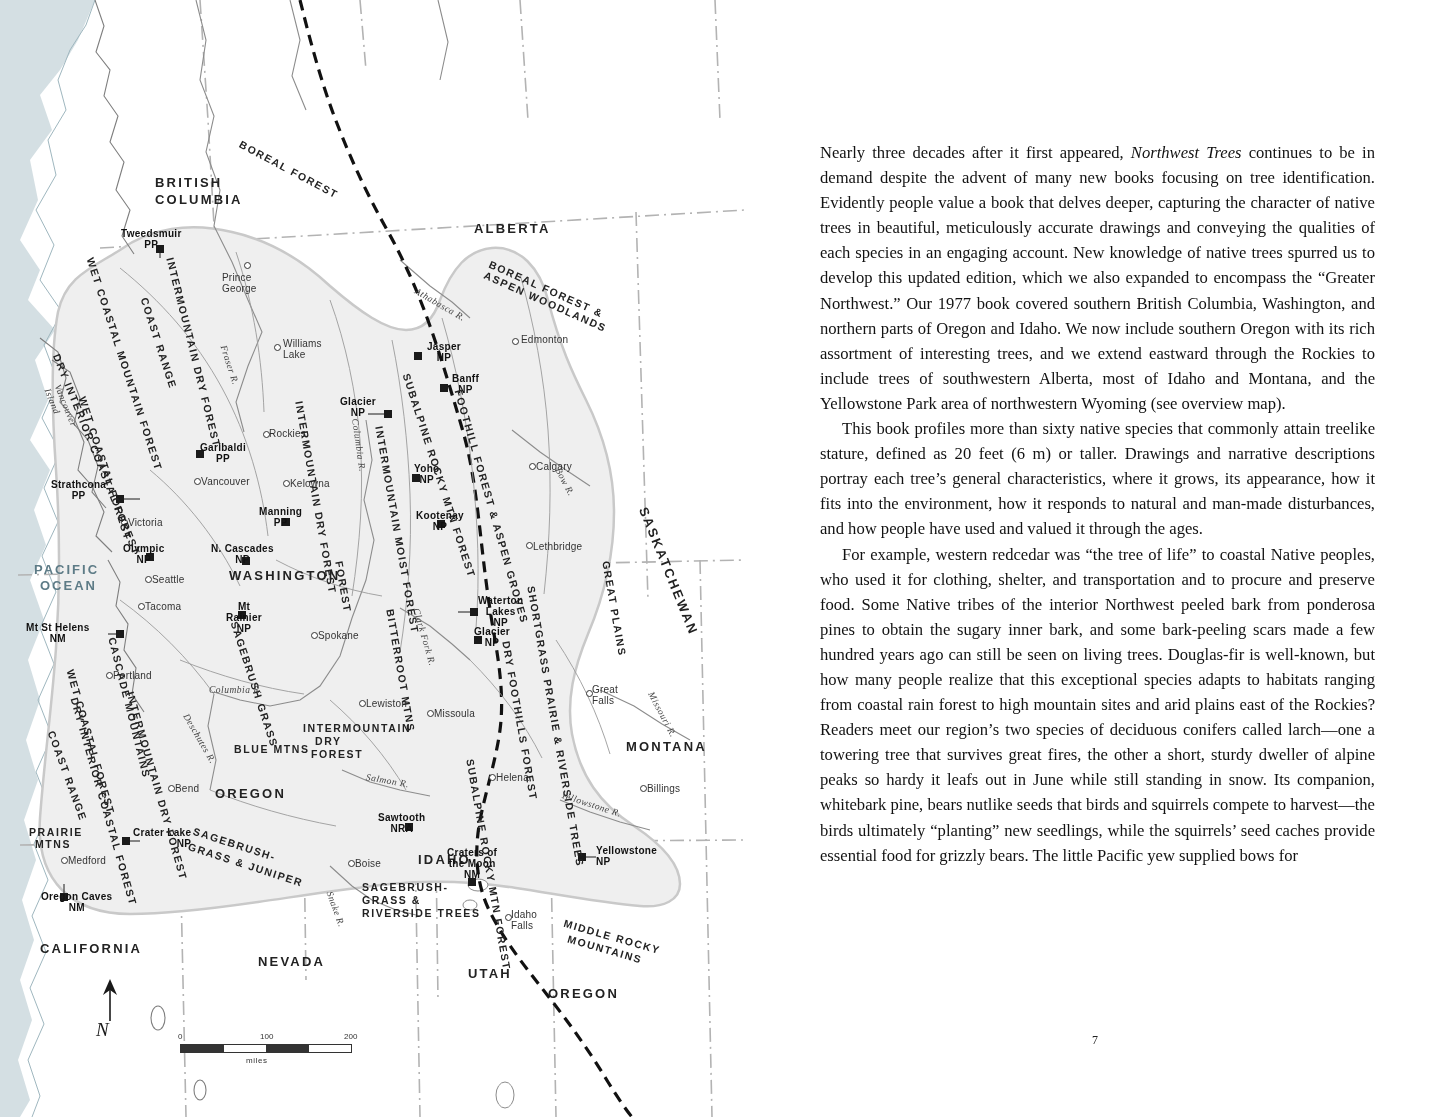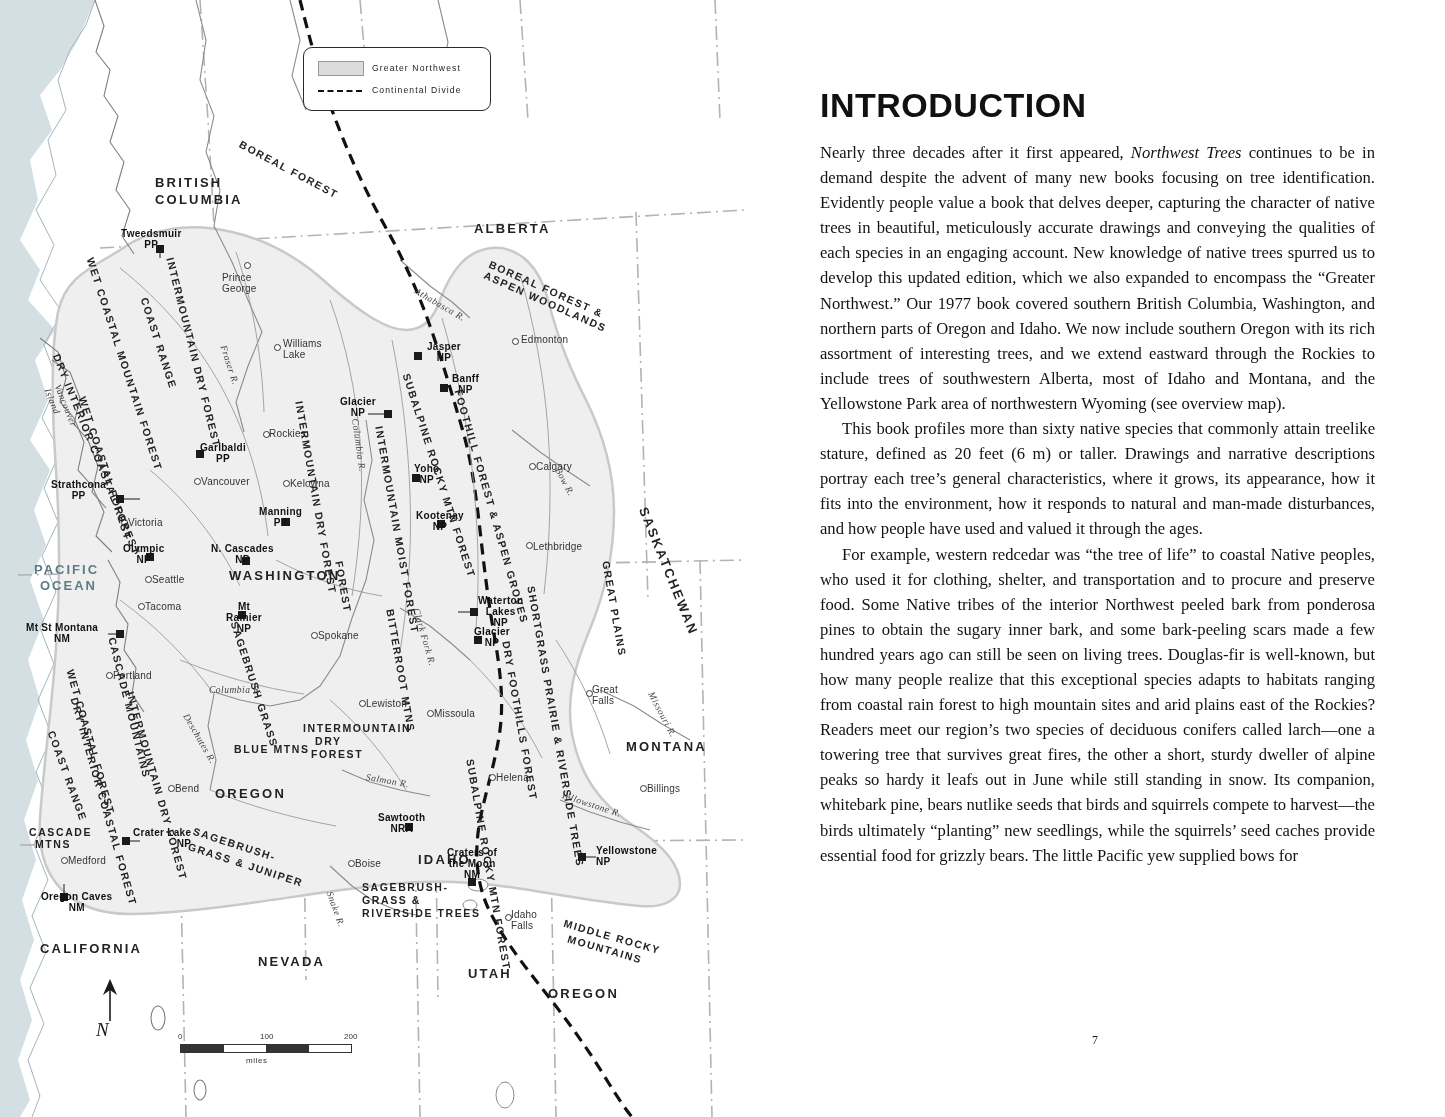--- a/index.html
+++ b/index.html
@@ -203,26 +203,20 @@
         <line x1="120" y1="634" x2="108" y2="634"></line>
         <line x1="126" y1="841" x2="140" y2="841"></line>
         <line x1="64" y1="893" x2="64" y2="884"></line>
         <line x1="384" y1="414" x2="368" y2="414"></line>
         <line x1="470" y1="612" x2="458" y2="612"></line>
         <line x1="582" y1="857" x2="596" y2="857"></line>
       </g>
     </g>
   </svg>
 
-  <div id="legend">
-    <div class="swatch" style="top:13px;"></div>
-    <div class="row" style="top:15px;left:68px;">Greater Northwest</div>
-    <div class="dashline" style="top:42px;"></div>
-    <div class="row" style="top:37px;left:68px;">Continental Divide</div>
-  </div>
 
   <div class="map-label lbl-ocean" style="left:34px;top:562px;">
     <span>PACIFIC</span><br>
     <span style="margin-left:6px;display:inline-block;">OCEAN</span>
   </div>
 
   <div class="map-label lbl-prov" style="left:155px;top:174px;line-height:17px;">
     <span>BRITISH</span><br>
     <span>COLUMBIA</span>
   </div>
@@ -323,21 +317,21 @@
   <div class="map-label lbl-park" style="left:259px;top:506px;">
     <span>Manning</span><br><span>PP</span>
   </div>
   <div class="map-label lbl-park" style="left:123px;top:543px;">
     <span>Olympic</span><br><span>NP</span>
   </div>
   <div class="map-label lbl-park" style="left:211px;top:543px;">
     <span>N. Cascades</span><br><span>NP</span>
   </div>
   <div class="map-label lbl-park" style="left:26px;top:622px;">
-    <span>Mt St Montana</span><br><span>NM</span>
+    <span>Mt St Helens</span><br><span>NM</span>
   </div>
   <div class="map-label lbl-park" style="left:226px;top:601px;">
     <span>Mt</span><br><span>Rainier</span><br><span>NP</span>
   </div>
   <div class="map-label lbl-park" style="left:133px;top:827px;text-align:right;">
     <span>Crater Lake</span><br><span>NP</span>
   </div>
   <div class="map-label lbl-park" style="left:41px;top:891px;">
     <span>Oregon Caves</span><br><span>NM</span>
   </div>
@@ -397,21 +391,21 @@
   <div class="map-label lbl-zone" style="left:234px;top:743px;">BLUE MTNS</div>
   <div class="map-label lbl-zone" style="left:303px;top:722px;line-height:13px;">
     <span style="display:block;">INTERMOUNTAIN</span>
     <span style="display:block;margin-left:12px;">DRY</span>
     <span style="display:block;margin-left:8px;">FOREST</span>
   </div>
   <div class="map-label lbl-zone" style="left:196px;top:823px;transform:rotate(18deg);transform-origin:left top;line-height:16px;">
     <span>SAGEBRUSH-</span><br><span>GRASS &amp; JUNIPER</span>
   </div>
   <div class="map-label lbl-zone" style="left:29px;top:826px;line-height:12px;">
-    <span>CASCADE</span><br><span style="margin-left:6px;display:inline-block;">MTNS</span>
+    <span>PRAIRIE</span><br><span style="margin-left:6px;display:inline-block;">MTNS</span>
   </div>
   <div class="map-label lbl-zone" style="left:362px;top:881px;line-height:13px;">
     <span>SAGEBRUSH-</span><br><span>GRASS &amp;</span><br><span>RIVERSIDE TREES</span>
   </div>
   <div class="map-label lbl-zone" style="left:566px;top:916px;transform:rotate(16deg);transform-origin:left top;line-height:14px;">
     <span>MIDDLE ROCKY</span><br><span style="margin-left:8px;display:inline-block;">MOUNTAINS</span>
   </div>
   <div class="map-label lbl-zone" style="left:57px;top:729px;transform:rotate(70deg);transform-origin:left top;">COAST RANGE</div>
   <div class="map-label lbl-zone" style="left:80px;top:696px;transform:rotate(74deg);transform-origin:left top;">DRY INTERIOR COASTAL FOREST</div>
   <div class="map-label lbl-zone" style="left:136px;top:690px;transform:rotate(74deg);transform-origin:left top;">INTERMOUNTAIN DRY FOREST</div>
@@ -447,21 +441,20 @@
         <i style="left:50%;width:25%;"></i>
     </div>
     <div class="tick" style="left:-2px;">0</div>
     <div class="tick" style="left:80px;">100</div>
     <div class="tick" style="left:164px;">200</div>
     <div class="unit">miles</div>
   </div>
 </div>
 
 <div id="text-page">
-  <h1 id="intro-title">INTRODUCTION</h1>
 
   <div id="body-col">
     <p>
       <span>Nearly three decades after it first appeared, </span><i>Northwest Trees</i><span> continues to be in demand despite the advent of many new books focusing on tree identification. Evidently people value a book that delves deeper, capturing the character of native trees in beautiful, meticulously accurate drawings and conveying the qualities of each species in an engaging account. New knowledge of native trees spurred us to develop this updated edition, which we also expanded to encompass the “Greater Northwest.” Our 1977 book covered southern British Columbia, Washington, and northern parts of Oregon and Idaho. We now include southern Oregon with its rich assortment of interesting trees, and we extend eastward through the Rockies to include trees of southwestern Alberta, most of Idaho and Montana, and the Yellowstone Park area of northwestern Wyoming (see overview map).</span>
     </p>
     <p>This book profiles more than sixty native species that commonly attain treelike stature, defined as 20 feet (6 m) or taller. Drawings and narrative descriptions portray each tree’s general characteristics, where it grows, its appearance, how it fits into the environment, how it responds to natural and man-made disturbances, and how people have used and valued it through the ages.</p>
     <p>For example, western redcedar was “the tree of life” to coastal Native peoples, who used it for clothing, shelter, and transportation and to procure and preserve food. Some Native tribes of the interior Northwest peeled bark from ponderosa pines to obtain the sugary inner bark, and some bark-peeling scars made a few hundred years ago can still be seen on living trees. Douglas-fir is well-known, but how many people realize that this exceptional species adapts to habitats ranging from coastal rain forest to high mountain sites and arid plains east of the Rockies? Readers meet our region’s two species of deciduous conifers called larch—one a towering tree that survives great fires, the other a short, sturdy dweller of alpine peaks so hardy it leafs out in June while still standing in snow. Its companion, whitebark pine, bears nutlike seeds that birds and squirrels compete to harvest—the birds ultimately “planting” new seedlings, while the squirrels’ seed caches provide essential food for grizzly bears. The little Pacific yew supplied bows for</p>
   </div>
 
   <div id="page-num">7</div>

